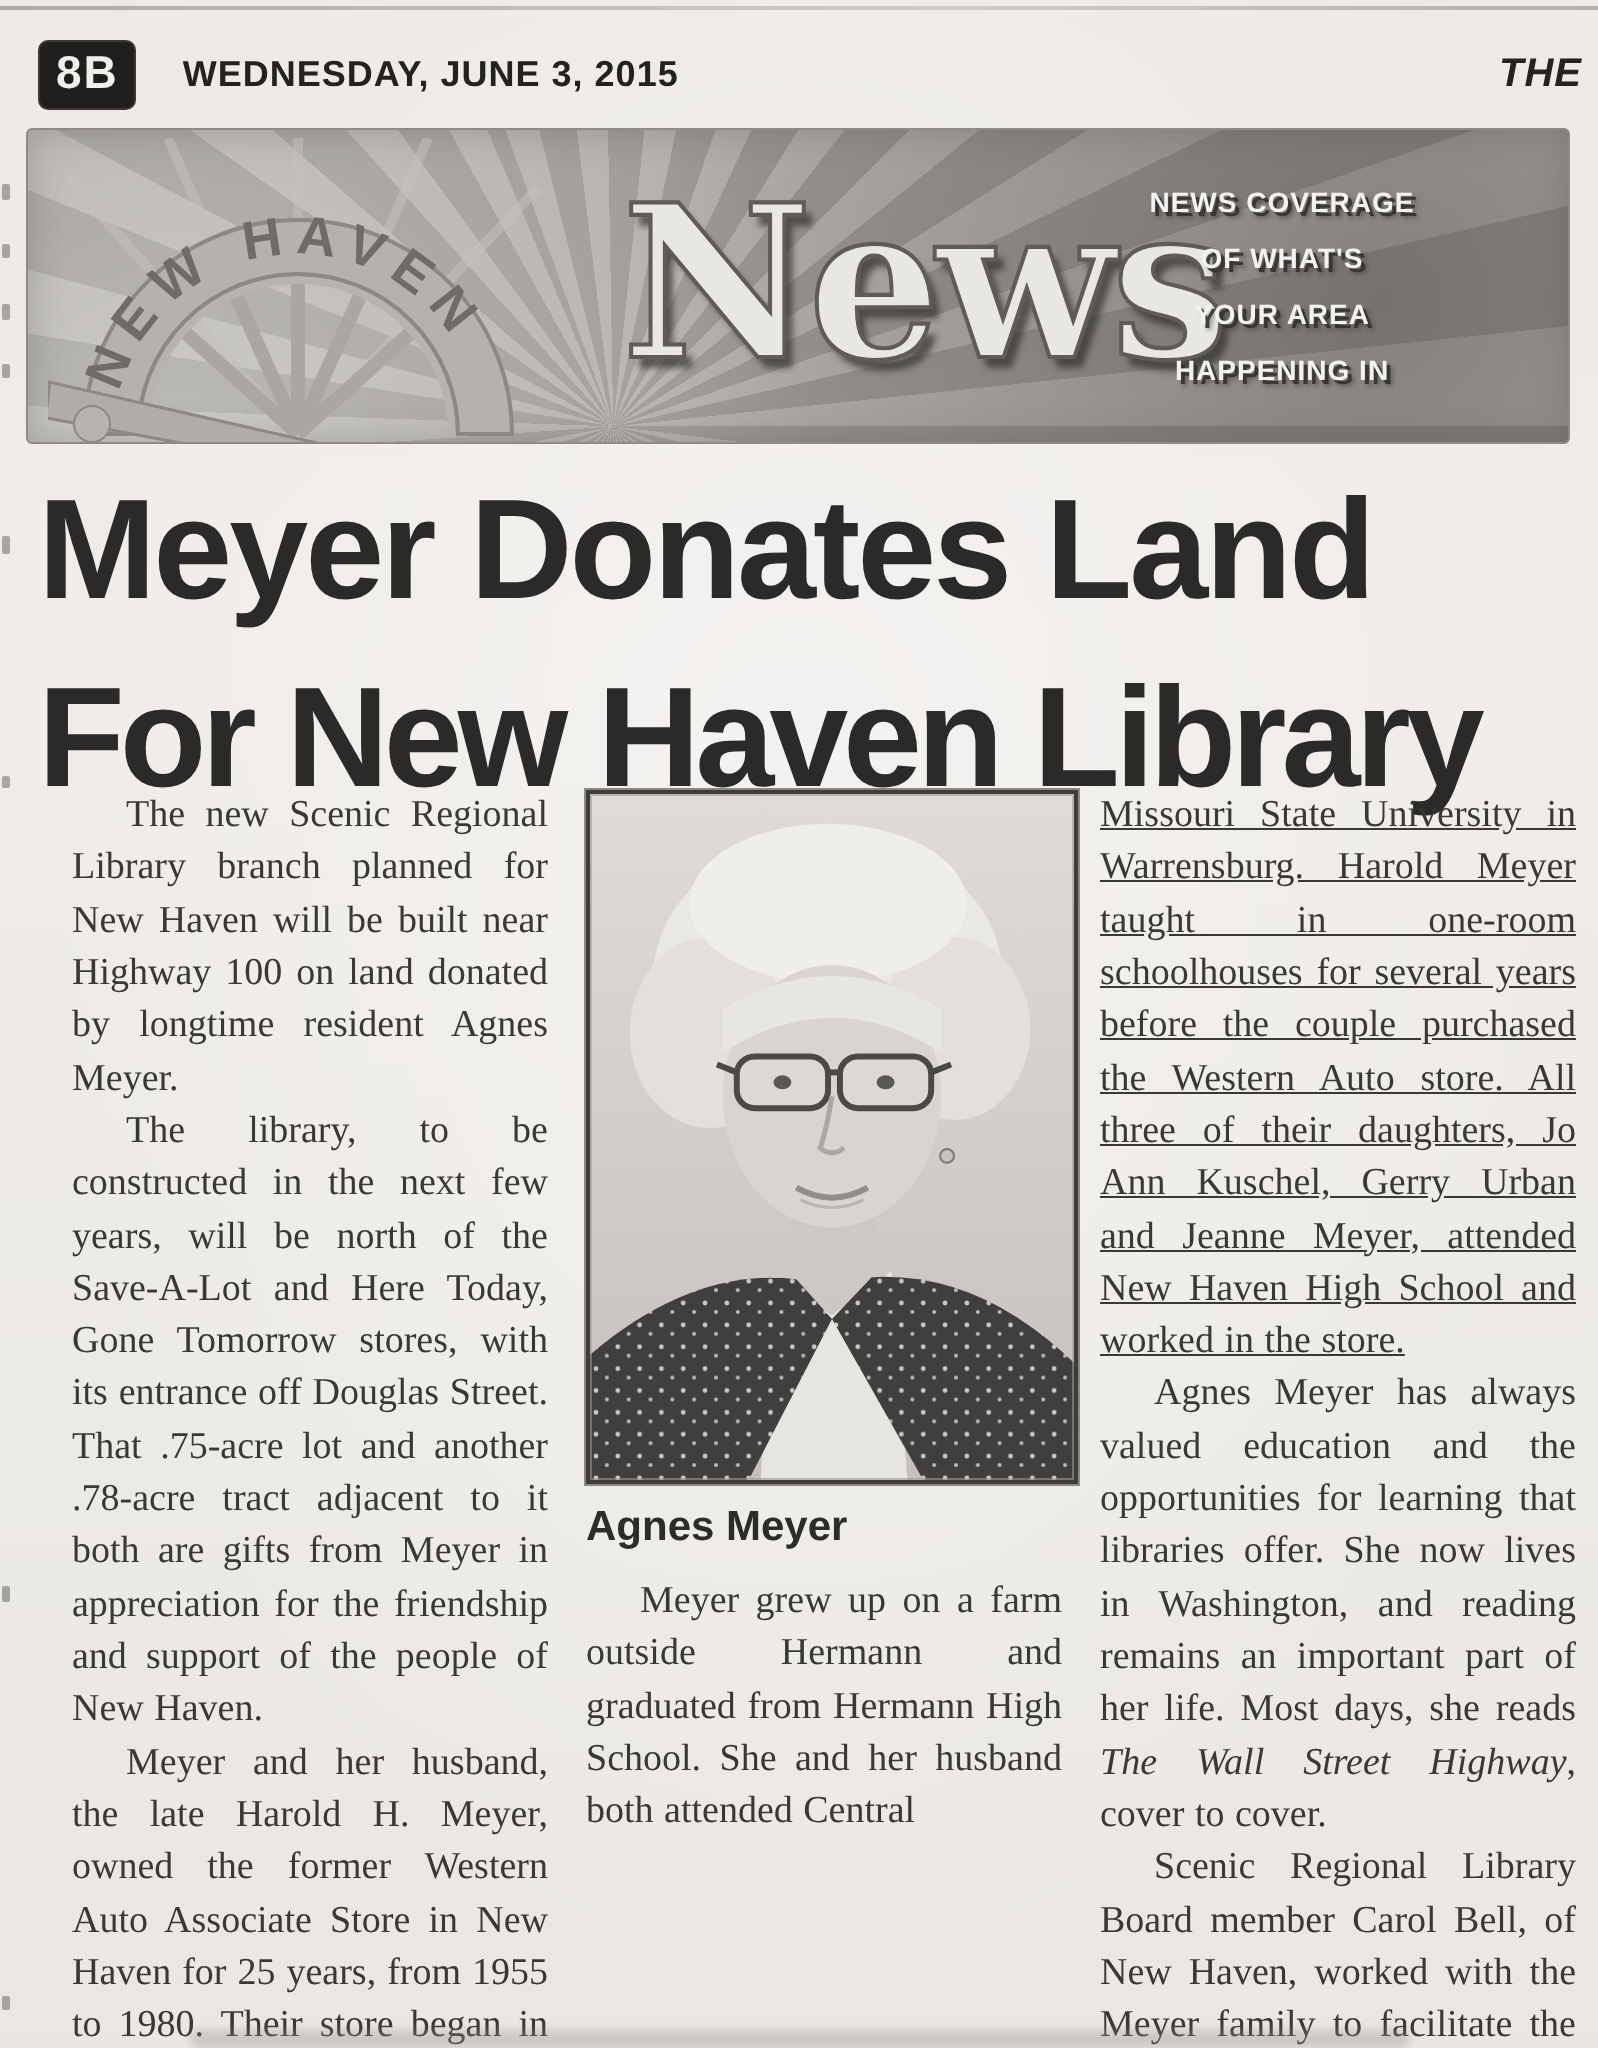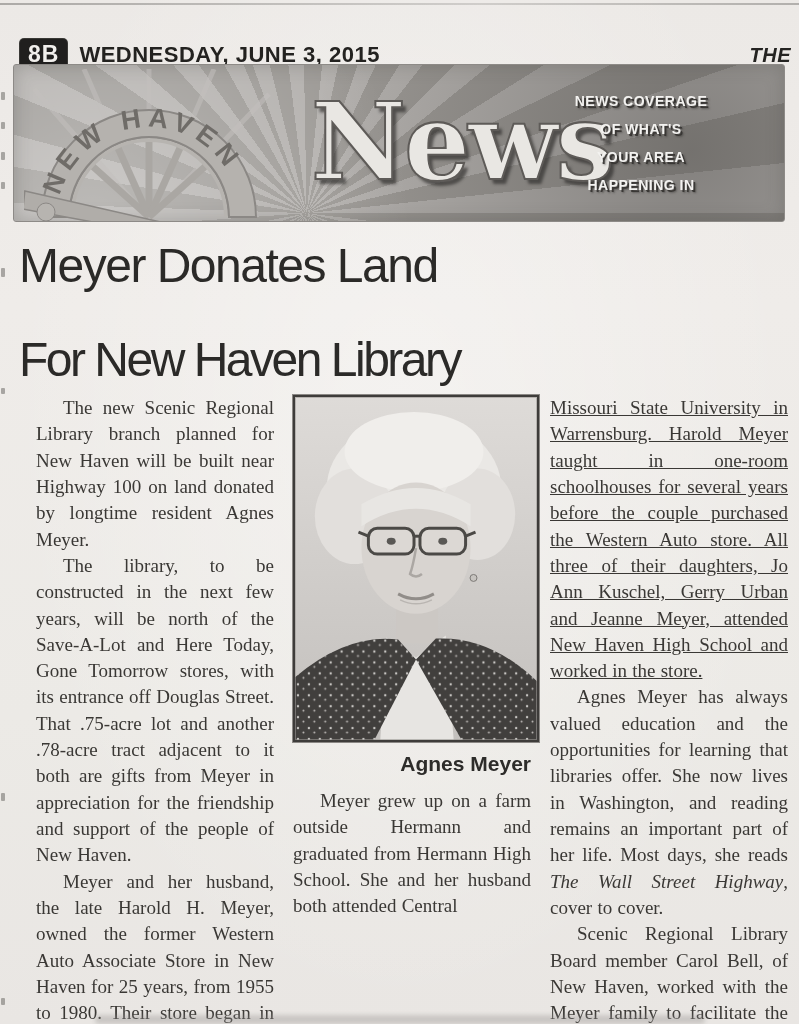--- a/index.html
+++ b/index.html
@@ -15,32 +15,32 @@
       radial-gradient(ellipse at 50% 40%, rgba(255,255,255,.35), rgba(0,0,0,0) 70%),
       linear-gradient(180deg,#ece9e6 0%, #efece9 30%, #eceae6 70%, #e9e6e3 100%);
     overflow:hidden;
   }
   .topline{
     position:absolute; top:3px; left:0; width:799px; height:2px;
     background:linear-gradient(90deg, rgba(120,118,115,.55), rgba(150,148,145,.35) 60%, rgba(120,118,115,.5));
   }
   
   .masthead{
-    position:absolute; top:36px; left:20px; right:8px; height:38px;
+    position:absolute; top:18px; left:20px; right:8px; height:38px;
     display:flex; align-items:center;
     font-family:"Liberation Sans", sans-serif;
   }
   .pagenum{
     background:#201f1e; color:#f1efec;
     font-weight:bold; font-size:23px; letter-spacing:1px;
     padding:2px 8px 4px 8px; border-radius:4px;
     box-shadow:0 0 0 1px #3a3936;
   }
   .edition-date{
-    margin-left:12px; font-weight:bold; font-size:22px;
+    margin-left:24px; font-weight:bold; font-size:18px;
     letter-spacing:.5px; color:#232220;
   }
   .the-fragment{
     margin-left:auto; font-weight:bold; font-style:italic;
     font-size:20px; color:#242321; letter-spacing:.5px;
   }
   
   .banner{
     position:absolute; top:64px; left:13px; width:772px; height:158px;
     border:1px solid #8d8a87; border-radius:3px;
@@ -65,24 +65,24 @@
   .banner-tagline{
     position:absolute; right:14px; top:22px; width:258px;
     text-align:center;
     font-family:"Liberation Sans", sans-serif;
     font-weight:bold; font-size:14px; line-height:28px; letter-spacing:.5px;
     color:#f3f2f0;
     text-shadow:2px 2px 0 rgba(52,50,48,.9), 3px 3px 2px rgba(52,50,48,.5);
   }
   
   .headline{
-    position:absolute; top:226px; left:19px; width:775px;
-    font-family:"Liberation Sans", sans-serif;
-    font-weight:normal; color:#2b2a28;
-    font-size:48px; line-height:79px; letter-spacing:-1.5px;
+    position:absolute; top:236px; left:19px; width:775px;
+    font-family:"Liberation Sans", sans-serif;
+    font-weight:bold; color:#2b2a28;
+    font-size:71px; line-height:79px; letter-spacing:-1.5px;
     white-space:nowrap;
   }
   .headline .hl2{ letter-spacing:-2.5px;margin-top:15px; }
   
   .article{
     position:absolute; top:395px; left:20px; right:11px; bottom:0;
     display:flex; gap:19px;
     color:#383633;
     margin-left:16px;
   }
@@ -94,21 +94,21 @@
   }
   .col p.noindent{ text-indent:0;text-decoration:underline; }
   .col p .it{ font-style:italic; }
   .photo-frame{
     width:246px; height:347px;
     border:2px solid #3e3c3a; background:#cdcac7;
     box-shadow:0 0 0 1px #8b8885;
     display:block;
   }
   .photo-caption{
-    text-align:right;
+    text-align:left;
     font-family:"Liberation Sans", sans-serif;
     font-weight:bold; font-size:21px; color:#2d2c2a;
     margin:10px 0 12px 0;
   }
   
   .scan-mark{ position:absolute; left:1px; width:4px; background:#6e6b68; opacity:.55; border-radius:1px; }
   .bottom-smudge{
     position:absolute; bottom:0; left:95px; width:610px; height:9px;
     background:rgba(145,142,139,.35); filter:blur(2px); border-radius:4px;
   }

